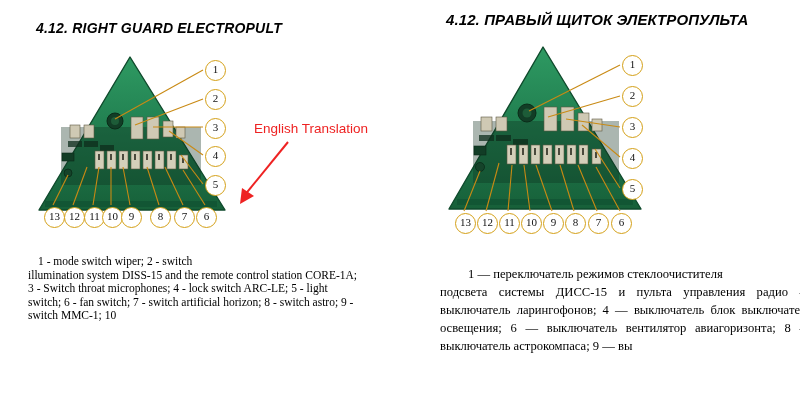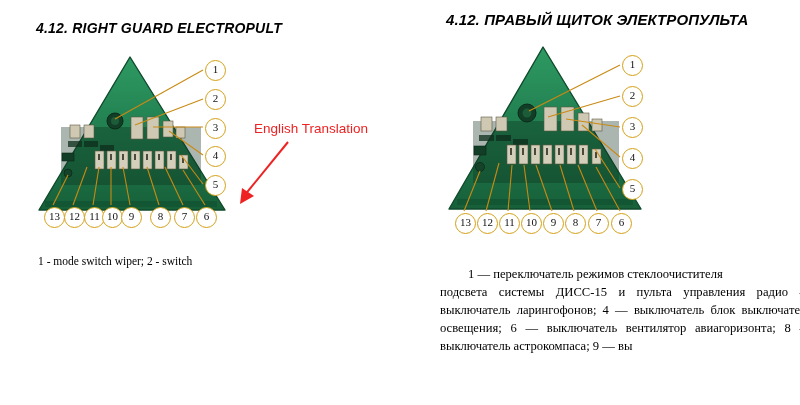--- a/index.html
+++ b/index.html
@@ -314,20 +314,21 @@
         <line x1="107" y1="166" x2="91" y2="120"></line>
         <line x1="129" y1="166" x2="115" y2="120"></line>
         <line x1="152" y1="166" x2="133" y2="120"></line>
         <line x1="175" y1="166" x2="151" y2="122"></line>
       </g>
     </svg>
   </div>
 
   <div class="caption" id="caption-left">
     <span class="firstline">1 - mode switch wiper; 2 - switch</span>
+    <span>illumination system DISS-15 and the remote control station CORE-1A; 3 - Switch throat microphones; 4 - lock switch ARC-LE; 5 - light switch; 6 - fan switch; 7 - switch artificial horizon; 8 - switch astro; 9 - switch MMC-1; 10</span>
   </div>
 
   <div class="caption" id="caption-right">
     <span class="firstline">1 — переключатель режимов стеклоочистителя</span>
     <span>подсвета системы ДИСС-15 и пульта управления радио — выключатель ларингофонов; 4 — выключатель блок выключатель освещения; 6 — выключатель вентилятор авиагоризонта; 8 — выключатель астрокомпаса; 9 — вы</span>
   </div>
 
 </div>
 
 </body></html>

